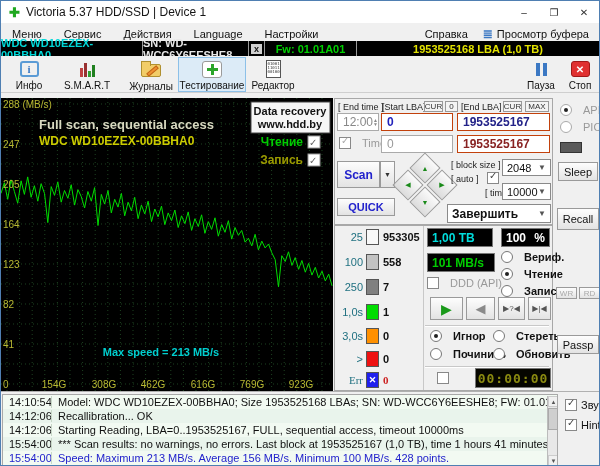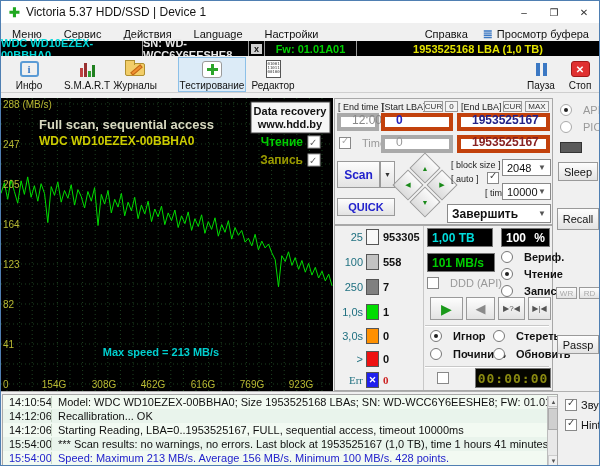--- a/index.html
+++ b/index.html
@@ -69,22 +69,22 @@
   
   .graph { position:absolute; left:0; top:97px; width:332px; height:293px; background:#000; }
   svg text { font-family:"Liberation Sans",sans-serif; }
 
   
   .panel { position:absolute; left:333px; top:97px; width:219px; height:293px; background:#f0f0f0; }
   .group { position:absolute; left:0; width:219px; border:1px solid #a8a8a8; background:#f0f0f0; }
   .plbl { position:absolute; font-size:9px; color:#222; white-space:nowrap; }
   .mbtn { position:absolute; height:11px; font-size:8px; background:#f4f4f4; border:1px solid #999;
           display:flex; align-items:center; justify-content:center; color:#333; padding:0 2px; }
-  .inp { position:absolute; background:#fff; border:4px solid #c2410c; font-weight:bold; font-size:12px;
-         padding:0 11px; display:flex; align-items:flex-end; }
+  .inp { position:absolute; background:#fff; border:1px solid #c2410c; font-weight:bold; font-size:12px;
+         padding:0 5px; display:flex; align-items:center; }
   .dd  { position:absolute; background:#fff; border:1px solid #8a8a8a; display:flex; align-items:center;
          padding:0 4px; font-size:11px; }
   .dd .arr { margin-left:auto; color:#555; font-size:8px; }
   .btn { position:absolute; background:linear-gradient(#fdfdfd,#e3e3e3); border:1px solid #9a9a9a;
          display:flex; align-items:center; justify-content:center; }
   .rad { position:absolute; display:flex; align-items:center; gap:11px; font-size:11px; white-space:nowrap; }
   .rdot { width:12px; height:12px; border-radius:50%; border:1px solid #777; background:#fff; position:relative; flex:none; }
   .sel .rdot::after { content:""; position:absolute; left:3px; top:3px; width:4px; height:4px; border-radius:50%; background:#222; }
   .dis { color:#999; }
   .dis .rdot { border-color:#aaa; }
@@ -169,21 +169,21 @@
       <span class="ic">
           <span class="ic-smart">
         <i style="height:9px;background:#c04040;"></i>
             <i style="height:14px;background:#983030;"></i>
         <i style="height:6px;background:#30a030;"></i>
             <i style="height:12px;background:#208020;"></i>
       </span>
         </span>
       <span>S.M.A.R.T</span>
     </div>
-    <div class="tool-btn" style="left:108px;width:52px;">
+    <div class="tool-btn" style="left:124px;width:52px;justify-content:flex-end;">
       <span class="ic">
           <span class="ic-folder">
             <span class="ic-pencil"></span>
           </span>
         </span>
       <span>Журналы</span>
     </div>
     <div class="tool-btn tool-sel" style="left:177px;width:68px;">
       <span class="ic">
           <span class="ic-test">

